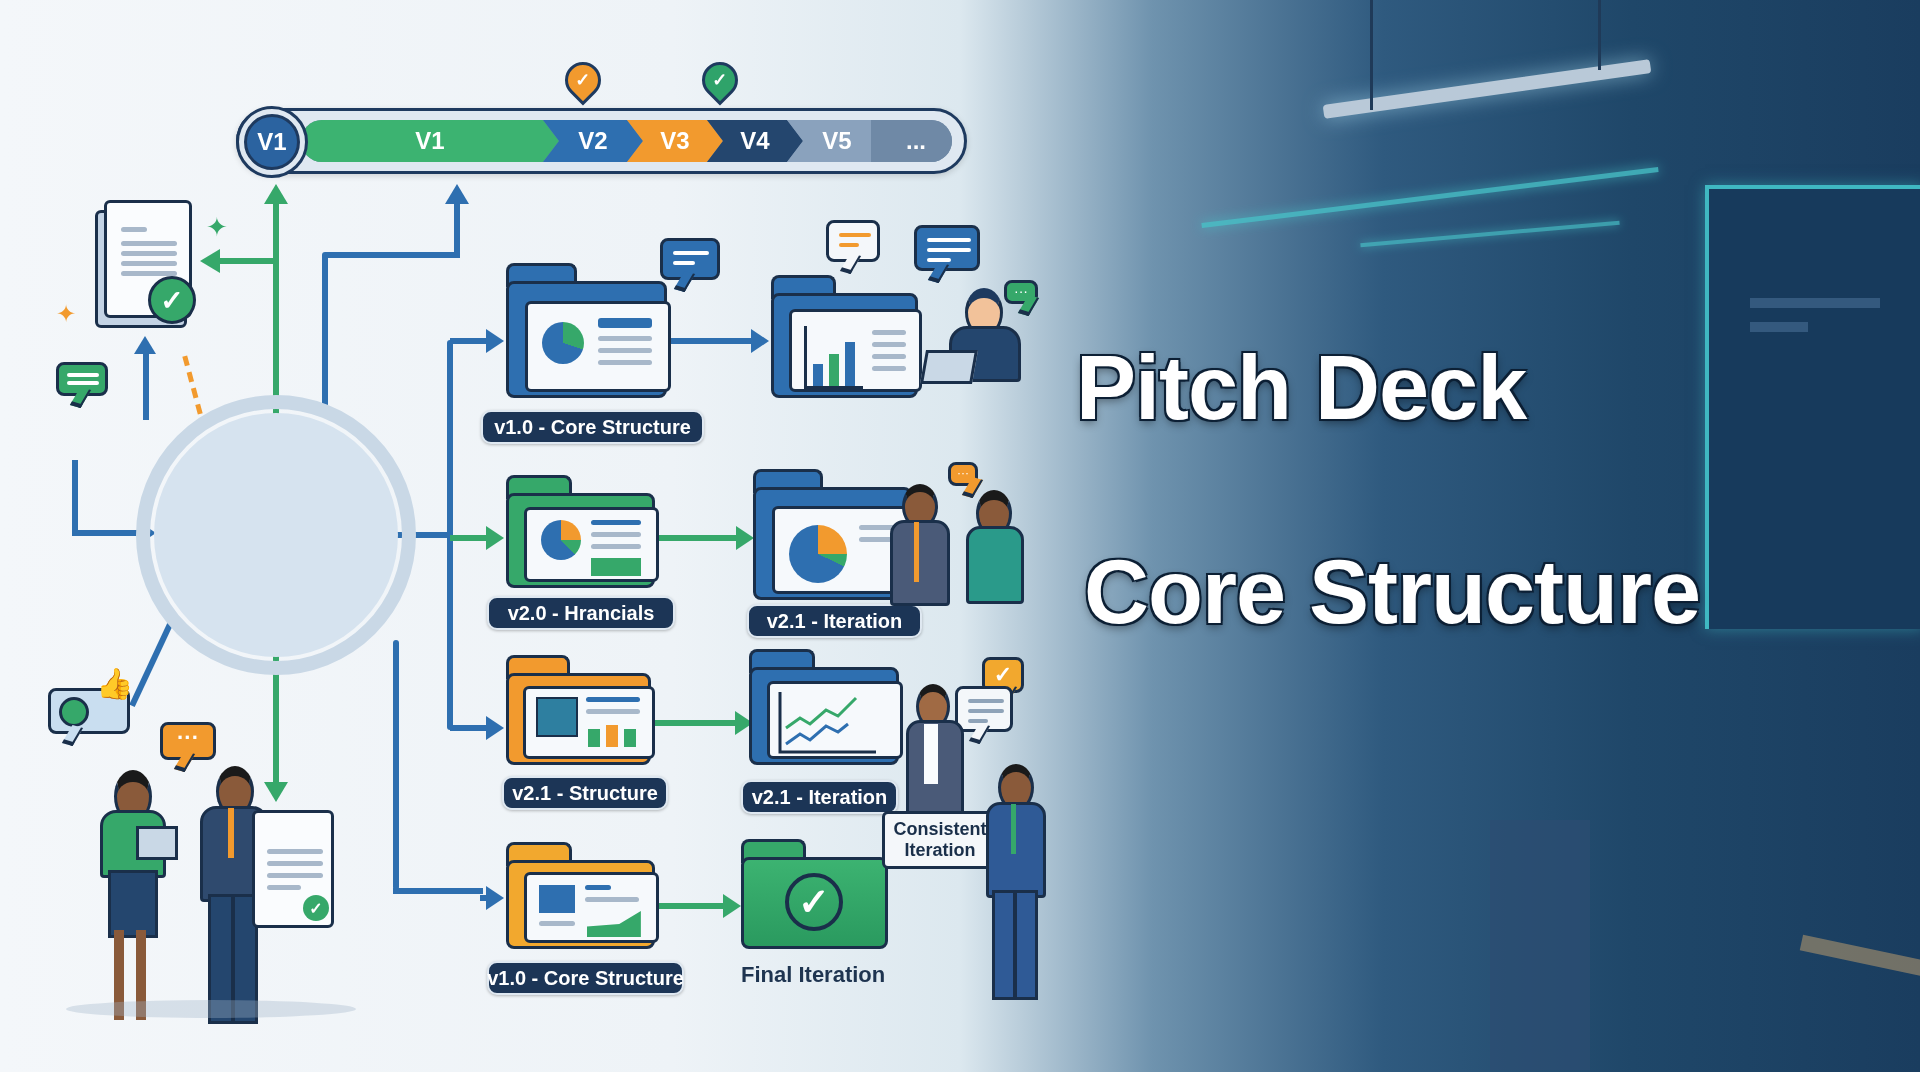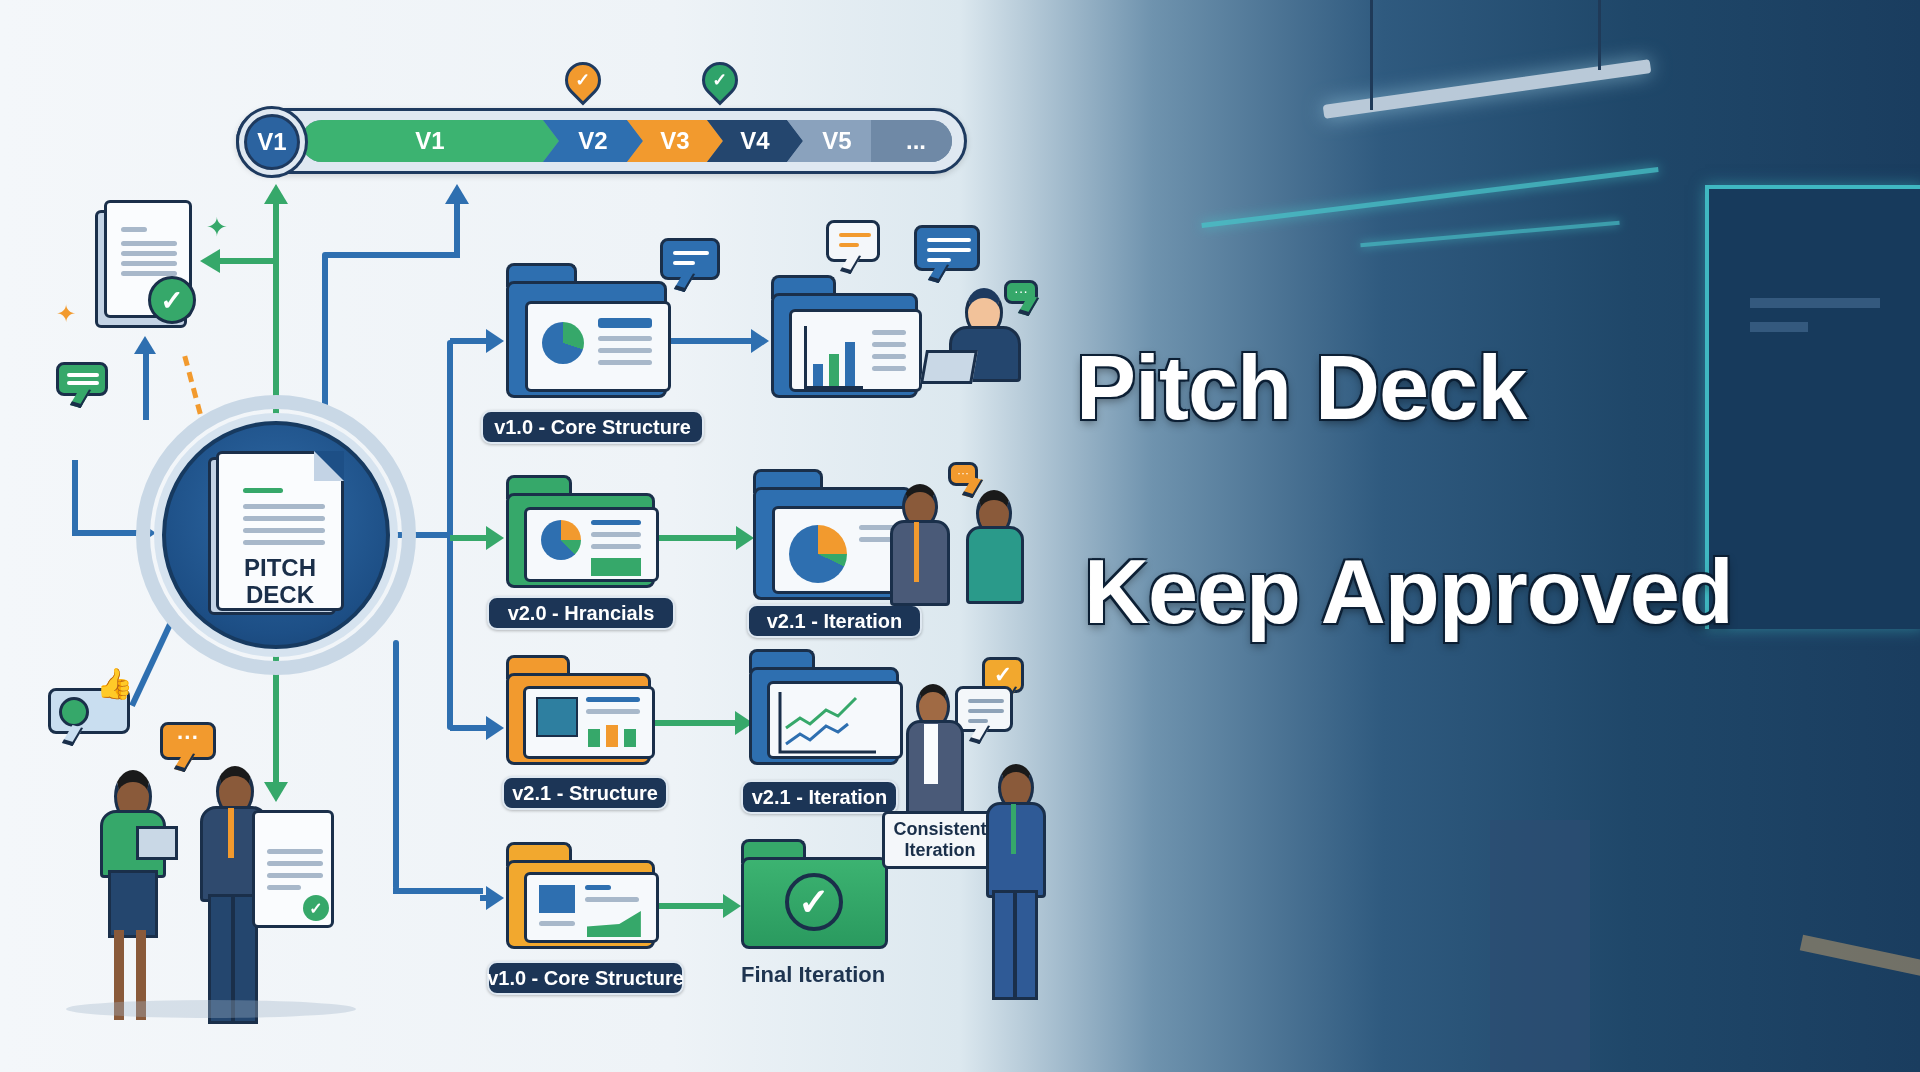--- a/index.html
+++ b/index.html
@@ -130,35 +130,20 @@
   <div class="arrow-h" style="left:655px;top:535px;width:85px;background:#36a86a;color:#36a86a;"></div>
   <div class="arrow-h" style="left:651px;top:720px;width:88px;background:#36a86a;color:#36a86a;"></div>
   <div class="arrow-h" style="left:655px;top:903px;width:72px;background:#36a86a;color:#36a86a;"></div>
 
   <div class="abs" style="left:72px;top:460px;width:6px;height:70px;background:#2e6fb0;"></div>
   <div class="arrow-h" style="left:72px;top:530px;width:70px;background:#2e6fb0;color:#2e6fb0;"></div>
   <div class="abs" style="left:148px;top:620px;width:6px;height:90px;background:#2e6fb0;transform:rotate(25deg);"></div>
 
   <div class="ring-outer"></div>
   <div class="ring-mid"></div>
-  <div class="core">
-    <div class="doc-back" style="left:42px;top:32px;width:128px;height:158px;"></div>
-    <div class="doc" style="left:50px;top:26px;width:128px;height:160px;">
-      <div class="abs" style="right:-3px;top:-3px;width:0;height:0;border-left:30px solid #c3d3e5;border-top:30px solid #1d4f86;"></div>
-      <div class="line" style="left:24px;top:34px;width:40px;background:#36a86a;"></div>
-      <div class="line" style="left:24px;top:50px;width:82px;"></div>
-      <div class="line" style="left:24px;top:62px;width:82px;"></div>
-      <div class="line" style="left:24px;top:74px;width:82px;"></div>
-      <div class="line" style="left:24px;top:86px;width:82px;"></div>
-      <div class="core-label" style="top:100px;">
-        <div>PITCH</div>
-        <div>DECK</div>
-      </div>
-    </div>
-  </div>
 
   <div class="doc-back" style="left:95px;top:210px;width:92px;height:118px;"></div>
   <div class="doc" style="left:104px;top:200px;width:88px;height:118px;">
     <div class="line" style="left:14px;top:24px;width:26px;"></div>
     <div class="line" style="left:14px;top:38px;width:56px;"></div>
     <div class="line" style="left:14px;top:48px;width:56px;"></div>
     <div class="line" style="left:14px;top:58px;width:56px;"></div>
     <div class="line" style="left:14px;top:68px;width:56px;"></div>
   </div>
   <div class="abs" style="left:148px;top:276px;width:48px;height:48px;border-radius:50%;background:#36a86a;border:3px solid #1a2f4a;box-sizing:border-box;color:#fff;font-size:28px;font-weight:bold;display:flex;align-items:center;justify-content:center;">✓</div>
@@ -351,15 +336,15 @@
   <div class="doc" style="left:252px;top:810px;width:82px;height:118px;">
     <div class="line" style="left:12px;top:36px;width:56px;"></div>
     <div class="line" style="left:12px;top:48px;width:56px;"></div>
     <div class="line" style="left:12px;top:60px;width:56px;"></div>
     <div class="line" style="left:12px;top:72px;width:34px;"></div>
     <div class="abs" style="left:48px;top:82px;width:26px;height:26px;border-radius:50%;background:#36a86a;color:#fff;font-size:16px;font-weight:bold;display:flex;align-items:center;justify-content:center;">✓</div>
   </div>
   <div class="abs" style="left:66px;top:1000px;width:290px;height:18px;border-radius:50%;background:rgba(160,180,200,0.35);"></div>
 
   <div class="title-line" style="left:1076px;top:294px;margin-top:44px;">Pitch Deck</div>
-  <div class="title-line" style="left:1084px;top:542px;">Keep Approved</div>
+  <div class="title-line" style="left:1084px;top:542px;">Core Structure</div>
 
 </div>
 
 </body></html>

